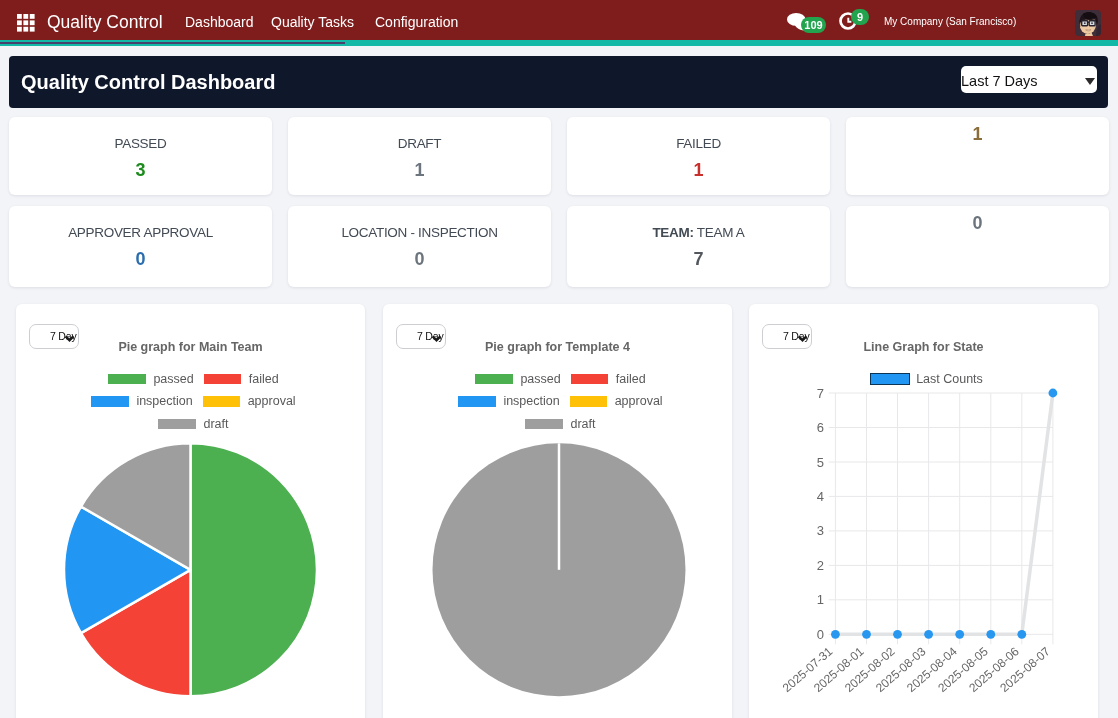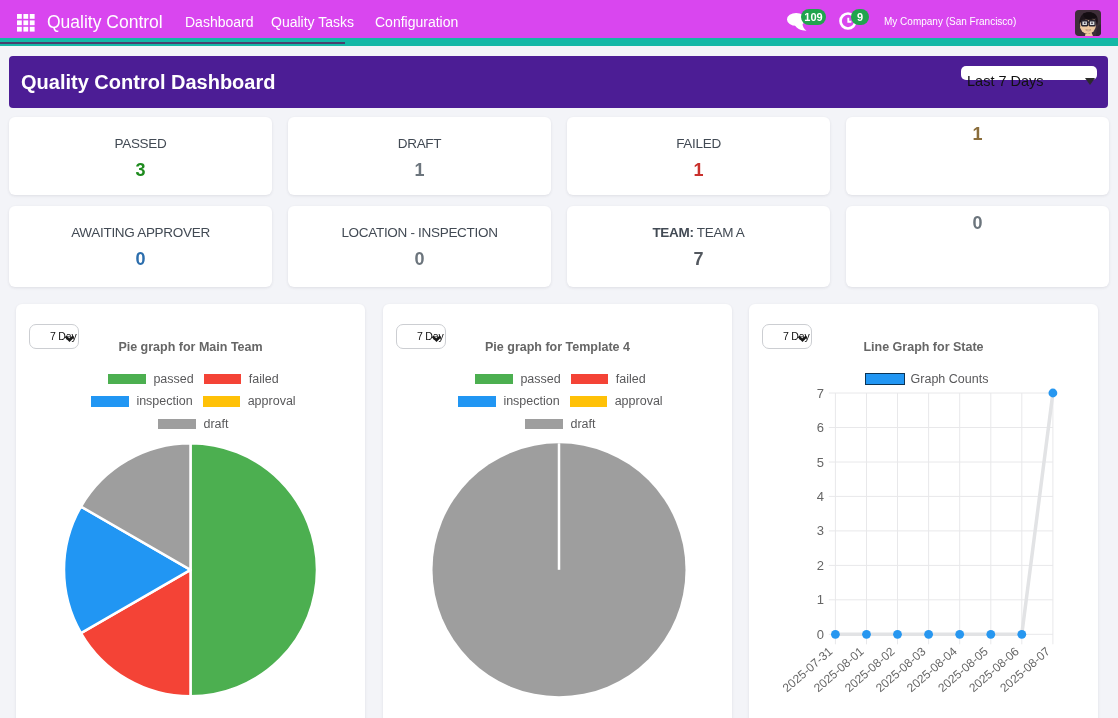--- a/index.html
+++ b/index.html
@@ -1,32 +1,32 @@
 <!DOCTYPE html>
 <html><head>
 <meta charset="utf-8">
 <style>
   * { margin:0; padding:0; box-sizing:border-box; }
   html,body { width:1118px; height:718px; overflow:hidden; }
   body { background:#f3f4f8; font-family:"Liberation Sans", sans-serif; position:relative; }
   .abs { position:absolute; }
 
   
-  #nav { position:absolute; left:0; top:0; width:1118px; height:46px; background:#d946ef; border-bottom:8px solid #14b8a6; }
+  #nav { position:absolute; left:0; top:0; width:1118px; height:46px; background:#7f1d1d; border-bottom:6px solid #14b8a6; }
   #nav .brand { position:absolute; left:47px; top:0; height:44px; line-height:44px; color:#fff; font-size:17.5px; }
   #nav .mi { position:absolute; top:0; height:44px; line-height:44px; color:#fff; font-size:14px; }
   #grid-icon { position:absolute; left:17px; top:14px; }
   #company { position:absolute; left:884px; top:0; height:46px; line-height:44px; font-size:10px; color:#fff; }
   .badge { position:absolute; background:#21a44d; color:#fff; font-size:11px; font-weight:bold; border-radius:9px; text-align:center; line-height:16px; height:16px; }
   #avatar { position:absolute; left:1075px; top:10px; width:26px; height:26px; border-radius:4px; overflow:hidden; }
 
   
-  #banner { position:absolute; left:9px; top:56px; width:1099px; height:52px; background:#4c1d95; border-radius:4px; }
+  #banner { position:absolute; left:9px; top:56px; width:1099px; height:52px; background:#0f172a; border-radius:4px; }
   #banner h1 { position:absolute; left:12px; top:0; height:52px; line-height:52px; color:#fff; font-size:20px; font-weight:bold; }
-  #rangesel { position:absolute; left:952px; top:10px; width:136px; height:14px; background:#fff; border-radius:5px; font-size:14.5px; color:#111; line-height:31px; padding-left:6px; }
+  #rangesel { position:absolute; left:952px; top:10px; width:136px; height:27px; background:#fff; border-radius:5px; font-size:14.5px; color:#111; line-height:31px; }
   #rangesel .caret { position:absolute; right:2px; top:12px; width:0; height:0; border-left:5.5px solid transparent; border-right:5.5px solid transparent; border-top:7px solid #2b2b2b; }
 
   
   .card { position:absolute; width:263px; background:#fff; border-radius:6px; box-shadow:0 1px 3px rgba(40,40,60,0.10); text-align:center; }
   .card .lbl { font-size:13.5px; letter-spacing:-0.3px; color:#424a54; margin-top:18px; line-height:18px; }
   .card .num { font-size:18px; font-weight:bold; margin-top:7px; line-height:20px; }
   .r1 { top:117px; height:78px; }
   .r2 { top:206px; height:81px; }
   .c1 { left:9px; } .c2 { left:288px; } .c3 { left:567px; } .c4 { left:846px; }
 
@@ -62,21 +62,21 @@
   </svg>
   <span class="brand">Quality Control</span>
   <span class="mi" style="left:185px;">Dashboard</span>
   <span class="mi" style="left:271px;">Quality Tasks</span>
   <span class="mi" style="left:375px;">Configuration</span>
 
   <svg class="abs" style="left:787px; top:13px;" width="22" height="19" viewBox="0 0 22 19">
     <ellipse cx="9.2" cy="6.4" rx="9.2" ry="6.4" fill="#ffffff"></ellipse>
     <path fill="#ffffff" d="M7.5 11.5 C9 15.2 13.5 17.6 19.5 17.8 C16.8 16 15.6 13.4 15.4 10.6 Z"></path>
   </svg>
-  <span class="badge" style="left:801px; top:9px; width:25px;">109</span>
+  <span class="badge" style="left:801px; top:17px; width:25px;">109</span>
 
   <svg class="abs" style="left:839px; top:12px;" width="18" height="18" viewBox="0 0 18 18">
     <circle cx="9" cy="9" r="7.5" fill="none" stroke="#ffffff" stroke-width="2.7"></circle>
     <path d="M9.3 5.8 L9.3 9.8 L12.4 9.8" fill="none" stroke="#ffffff" stroke-width="1.9"></path>
   </svg>
   <span class="badge" style="left:851px; top:9px; width:18px;">9</span>
 
   <span id="company">My Company (San Francisco)</span>
 
   <svg id="avatar" width="26" height="26" viewBox="0 0 26 26">
@@ -112,21 +112,21 @@
     <div class="num" style="color:#6c757d;">1</div>
   </div>
 <div class="card r1 c3">
     <div class="lbl">FAILED</div>
     <div class="num" style="color:#c9302c;">1</div>
   </div>
 <div class="card r1 c4">
     <div class="num" style="color:#8a6d3b;">1</div>
   </div>
 <div class="card r2 c1">
-    <div class="lbl">AWAITING APPROVER</div>
+    <div class="lbl">APPROVER APPROVAL</div>
     <div class="num" style="color:#2c6ead;">0</div>
   </div>
 <div class="card r2 c2">
     <div class="lbl">LOCATION - INSPECTION</div>
     <div class="num" style="color:#6c757d;">0</div>
   </div>
 <div class="card r2 c3">
     <div class="lbl"><b>TEAM:</b> TEAM A</div>
     <div class="num" style="color:#53585f;">7</div>
   </div>
@@ -218,21 +218,21 @@
 
 <div class="panel p3">
   <div class="daysel">7 Day<svg width="11" height="11" viewBox="0 0 11 11">
         <path d="M1.6 3.4 L5.5 7.2 L9.4 3.4" fill="none" stroke="#1a1a1a" stroke-width="2.4"></path>
       </svg></div>
   <div class="ptitle">Line Graph for State</div>
   <div class="legend">
     <div class="lrow">
       <span class="litem">
           <span class="lbox" style="width:40px; height:12px; background:#2196f3; border:1px solid rgba(0,0,0,0.65); margin-right:6px;"></span>
-          <span class="ltxt">Graph Counts</span>
+          <span class="ltxt">Last Counts</span>
         </span>
     </div>
   </div>
   <svg class="abs" style="left:0; top:0;" width="349" height="414" viewBox="0 0 349 414">
 
     <g stroke="#e8e8ea" stroke-width="1">
       <line x1="86.4" y1="89" x2="86.4" y2="340.3"></line>
       <line x1="117.5" y1="89" x2="117.5" y2="340.3"></line>
       <line x1="148.5" y1="89" x2="148.5" y2="340.3"></line>
       <line x1="179.6" y1="89" x2="179.6" y2="340.3"></line>

